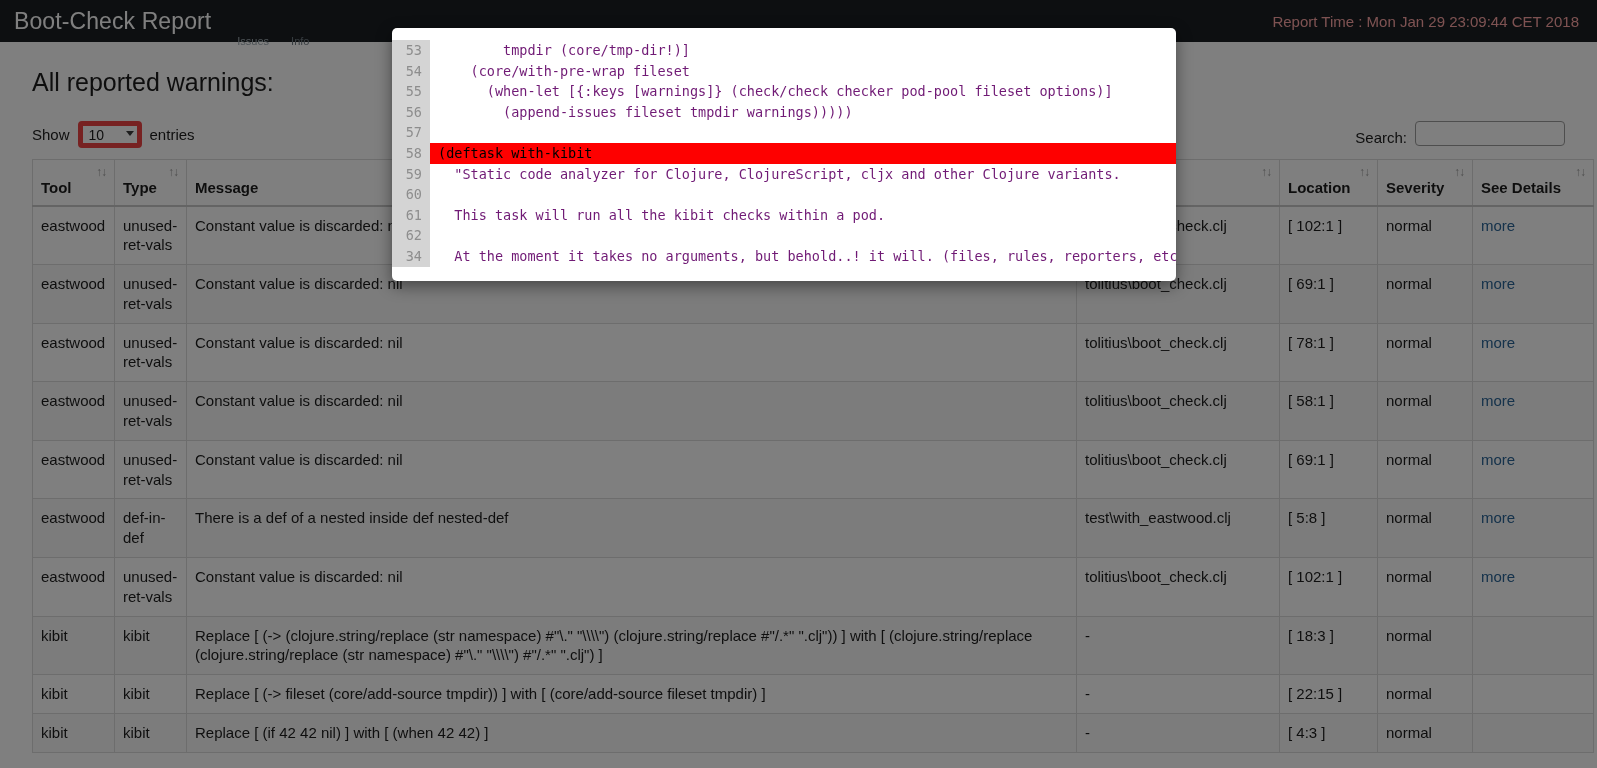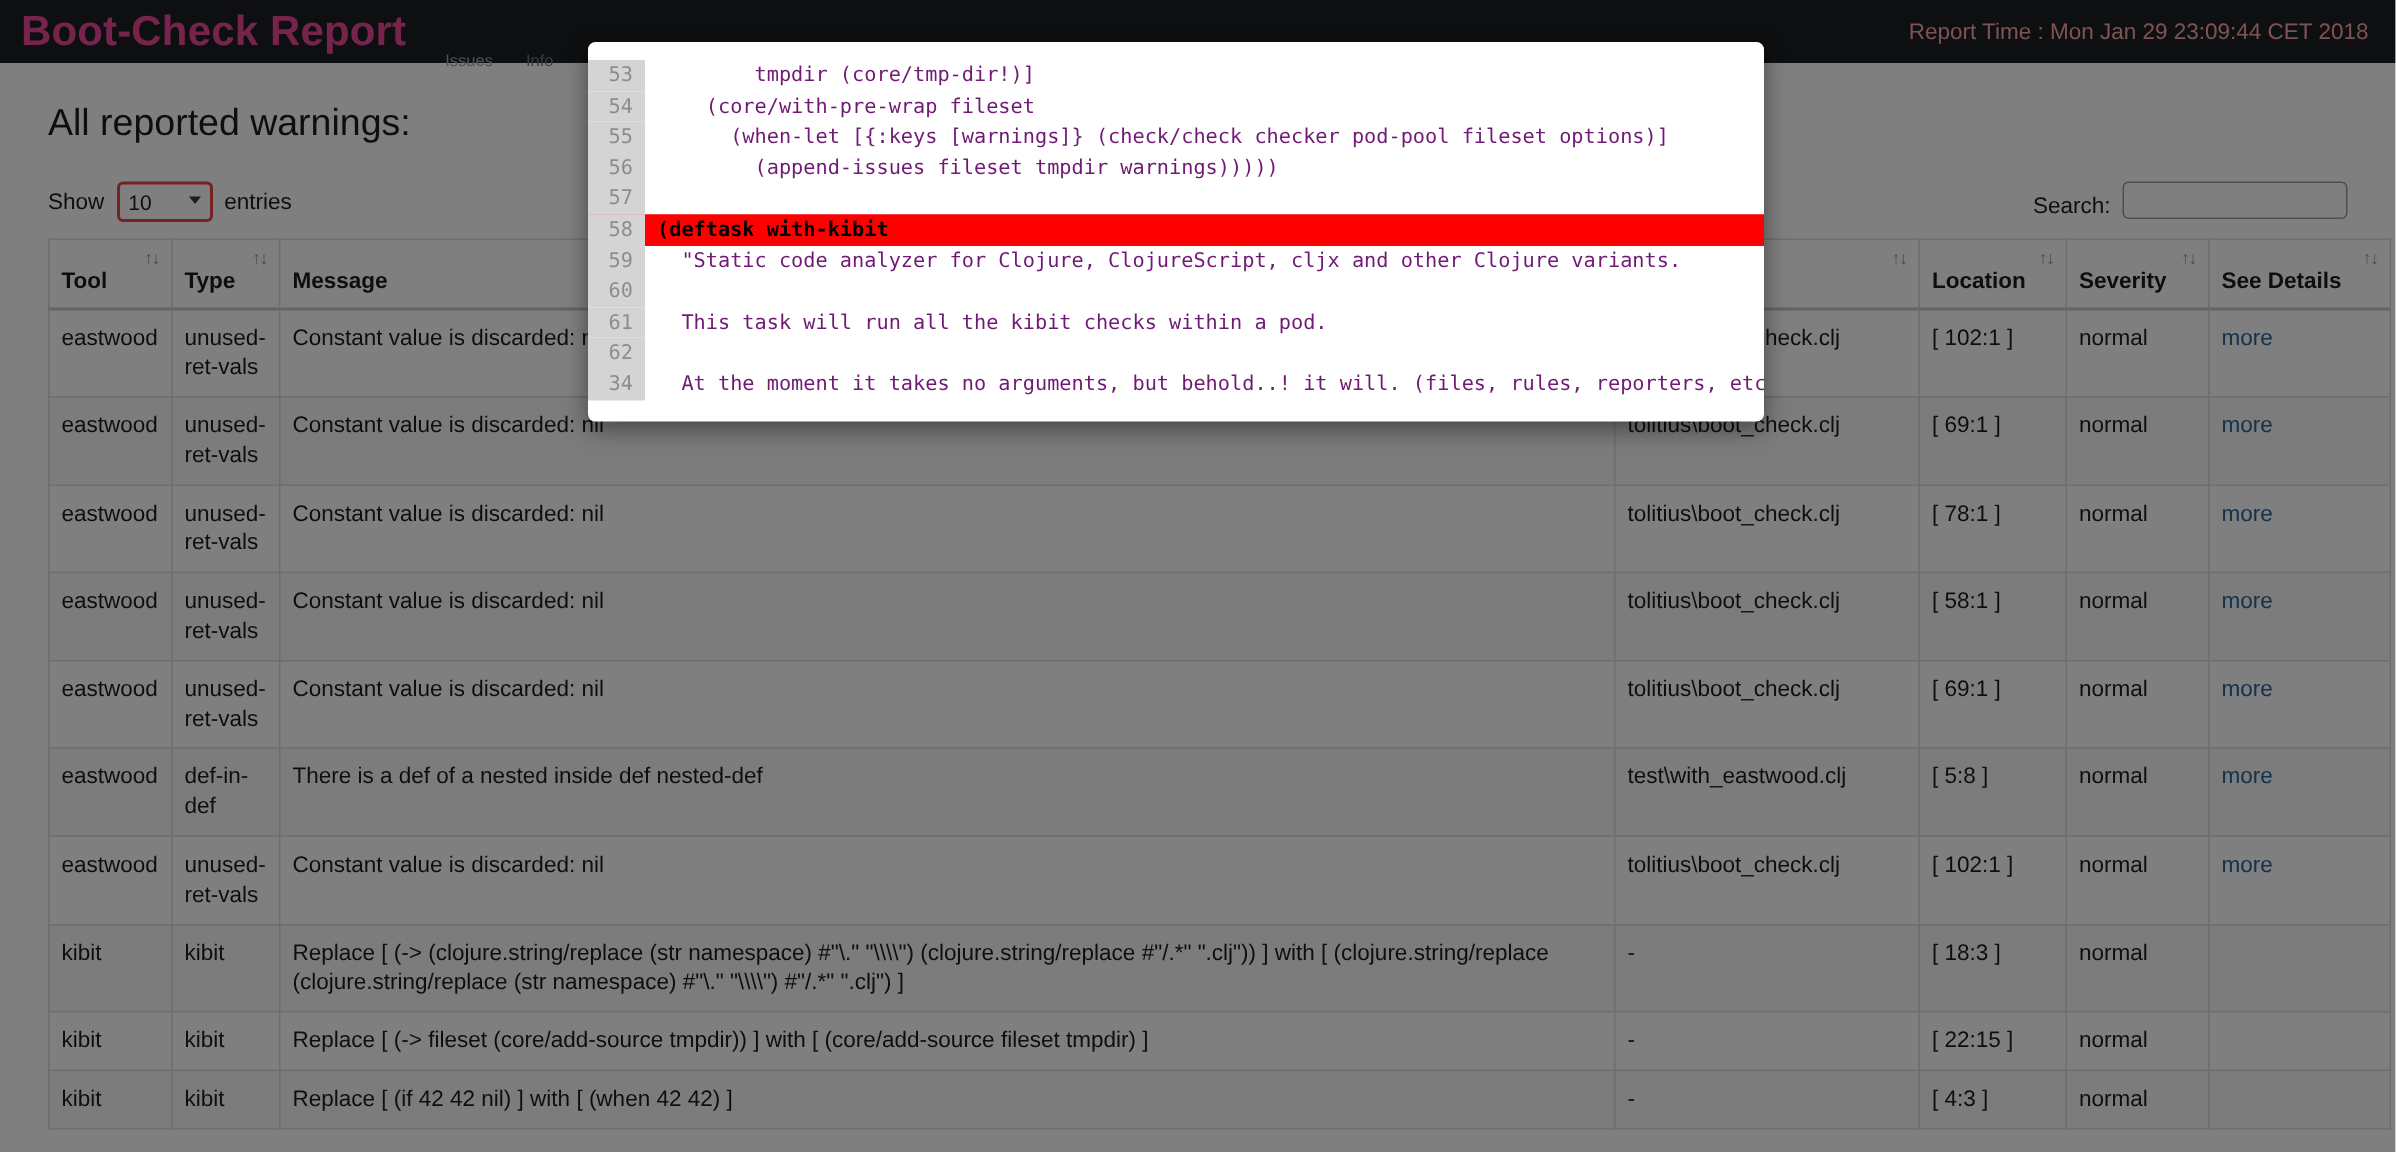--- a/index.html
+++ b/index.html
@@ -27,23 +27,23 @@
     width: 1597px;
     height: 42px;
     background: #1b1f22;
     display: flex;
     align-items: center;
     box-sizing: border-box;
     padding: 0 18px 0 14px;
     z-index: 5;
   }
   .brand {
-    font-size: 28px;
-    color: #ec4899;
-    font-weight: 700;
+    font-size: 23px;
+    color: #ffffff;
+    font-weight: 400;
     letter-spacing: .1px;
     margin-right: 26px;
     white-space: nowrap;
   }
   .nav-link {
     font-size: 11px;
     color: #9aa6ad;
     margin-right: 22px;
     white-space: nowrap;
     cursor: pointer;
@@ -89,21 +89,21 @@
     color: #1c1c1c;
     display: flex;
     align-items: center;
     gap: 8px;
   }
   .dt-select {
     appearance: none;
     -webkit-appearance: none;
     width: 64px;
     height: 27px;
-    border: 2px solid #ef4444;
+    border: 5px solid #ef4444;
     border-radius: 4px;
     background: transparent;
     font-size: 14px;
     color: #1c1c1c;
     padding: 0 6px;
     font-family: "Liberation Sans", sans-serif;
   }
   .dt-select-wrap { position: relative; display:inline-block; }
   .dt-select-wrap .caret {
     position: absolute;
@@ -230,21 +230,21 @@
     user-select: none;
   }
   .code-line .src {
     flex: 1 1 auto;
     padding-left: 8px;
     color: #701a75;
   }
   .code-line.hl .src {
     background: #fe0000;
     color: #000000;
-    font-weight: bold;
+    font-weight: normal;
   }
   .code-line.hl .ln {
     background: #d4d4d4;
   }
   .code-line.hl {
     background: #fe0000;
   }
 </style>
 </head>
 <body>

